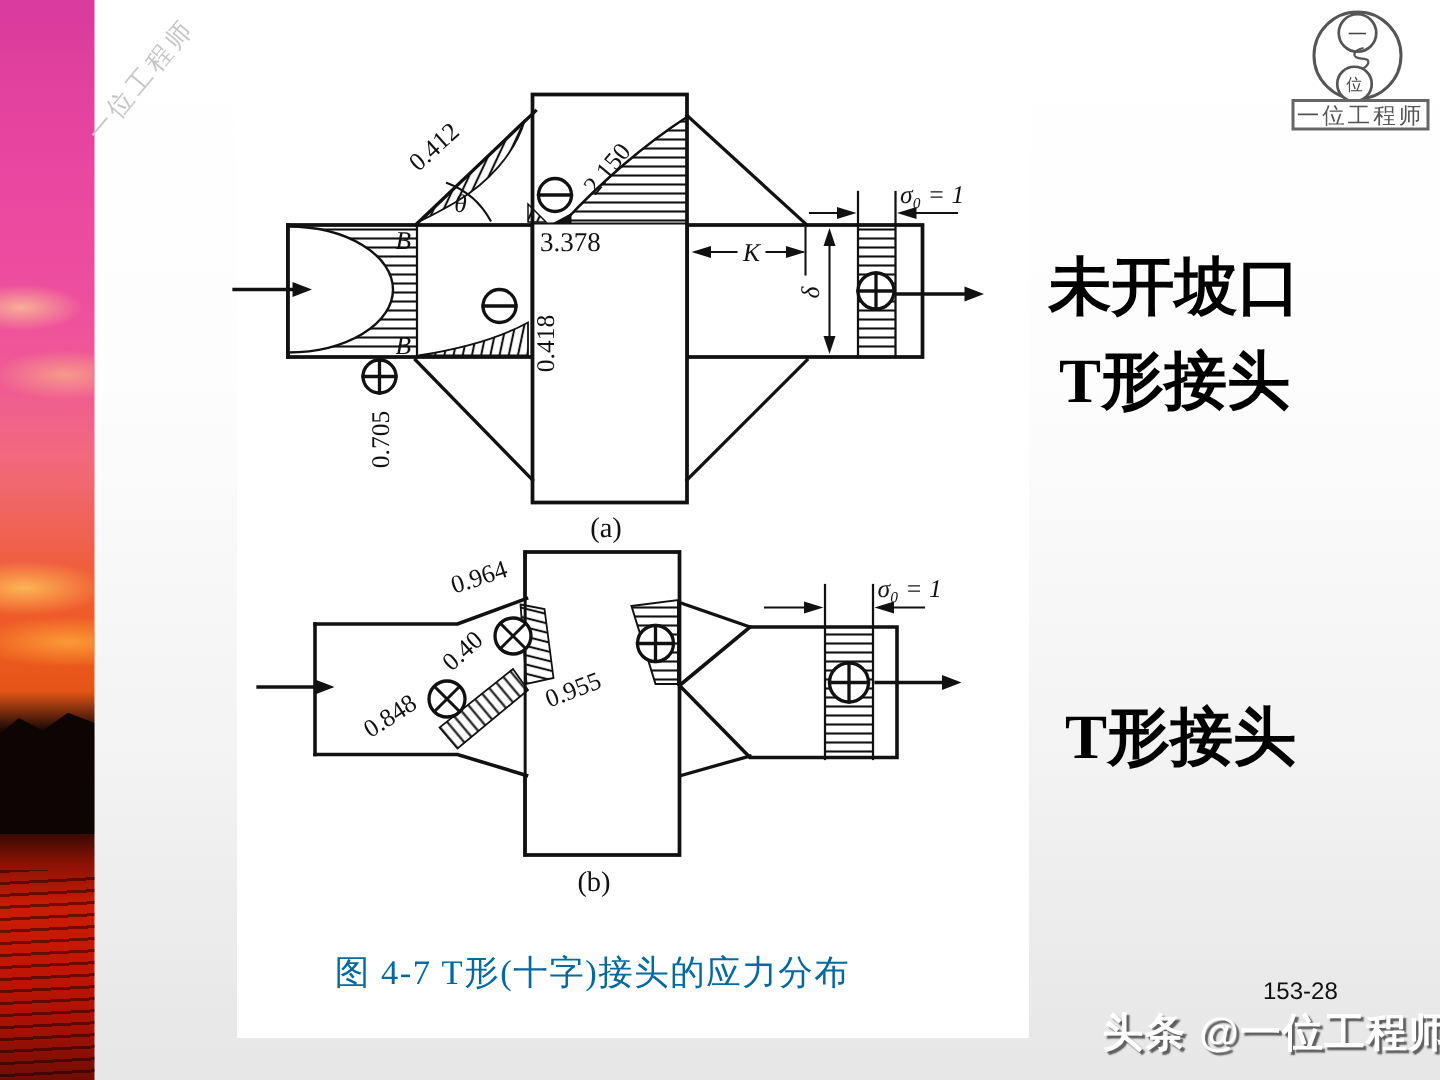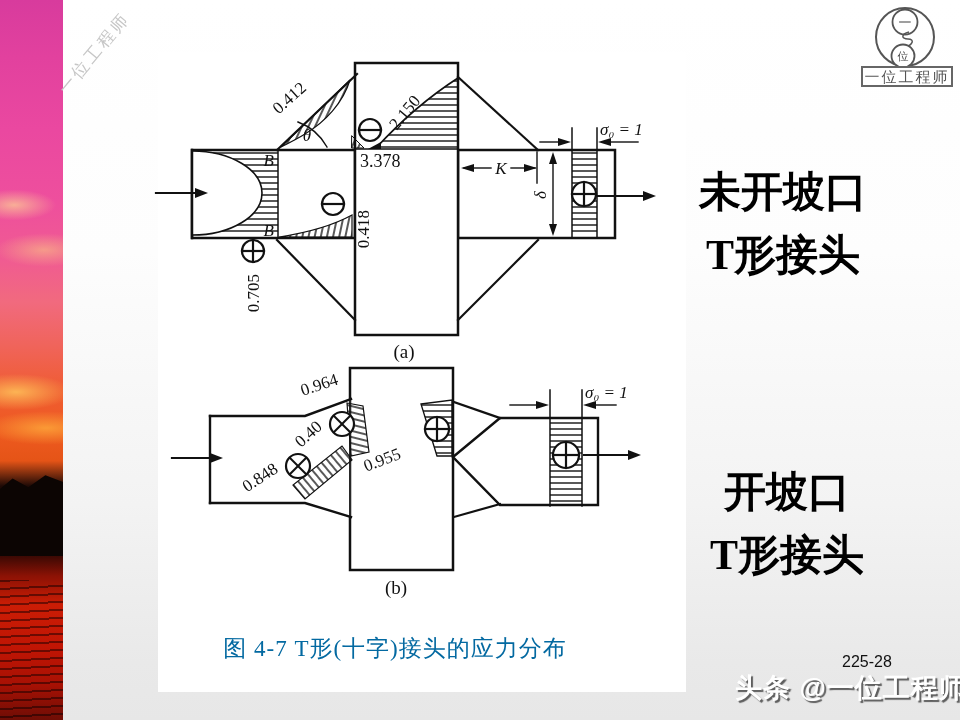--- a/index.html
+++ b/index.html
@@ -234,30 +234,29 @@
   </g>
 </svg>
 
 <div class="caption">图 4-7  T形(十字)接头的应力分布</div>
 
 <div class="heading heading-top">
   <div>未开坡口</div>
   <div>T形接头</div>
 </div>
 <div class="heading heading-bottom">
-  <div>开坡口</div>
   <div>T形接头</div>
 </div>
 
 <svg class="logo" viewBox="0 0 100 88">
   <circle cx="47" cy="35" r="29" fill="none" stroke="#555" stroke-width="2"></circle>
   <circle cx="47" cy="20" r="12.5" fill="#fff" stroke="#555" stroke-width="1.8"></circle>
   <text x="47" y="25" text-anchor="middle" font-size="13" fill="#444">一</text>
   <path d="M51,30 c-8,2 -8,7 -1,7 c7,0 5,6 -3,8" fill="none" stroke="#555" stroke-width="1.5"></path>
   <circle cx="45" cy="54" r="11.5" fill="#fff" stroke="#555" stroke-width="1.8"></circle>
   <text x="45" y="58" text-anchor="middle" font-size="11" fill="#444">位</text>
   <rect x="4" y="65" width="90" height="19" fill="#fff" stroke="#666" stroke-width="2"></rect>
   <text x="49" y="80" text-anchor="middle" font-size="15" fill="#555" letter-spacing="2">一位工程师</text>
 </svg>
 
 <div class="wm-diag">一位工程师</div>
-<div class="pageno">225-28</div>
+<div class="pageno">153-28</div>
 <div class="wm-bottom">头条 @一位工程师</div>
 
 </body></html>

